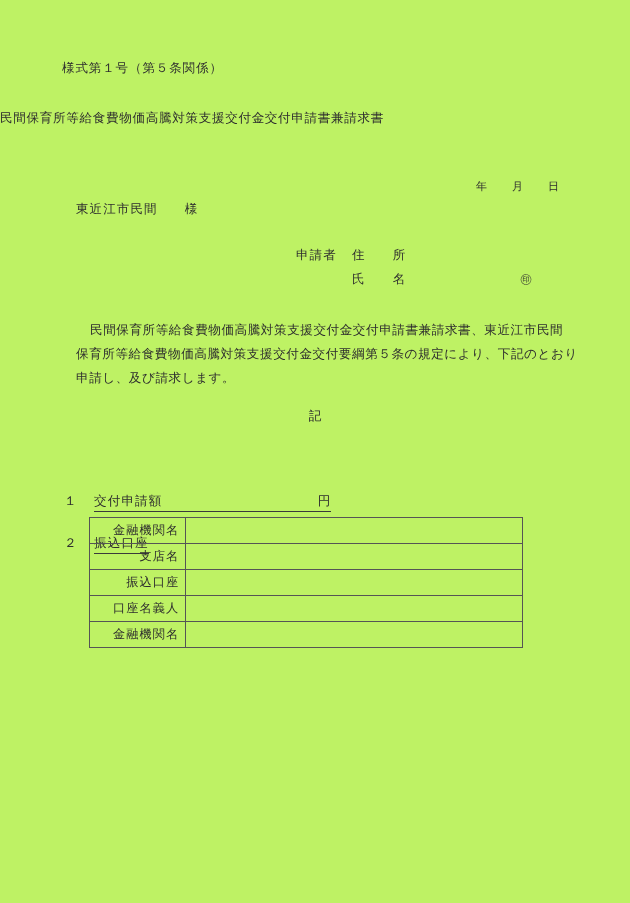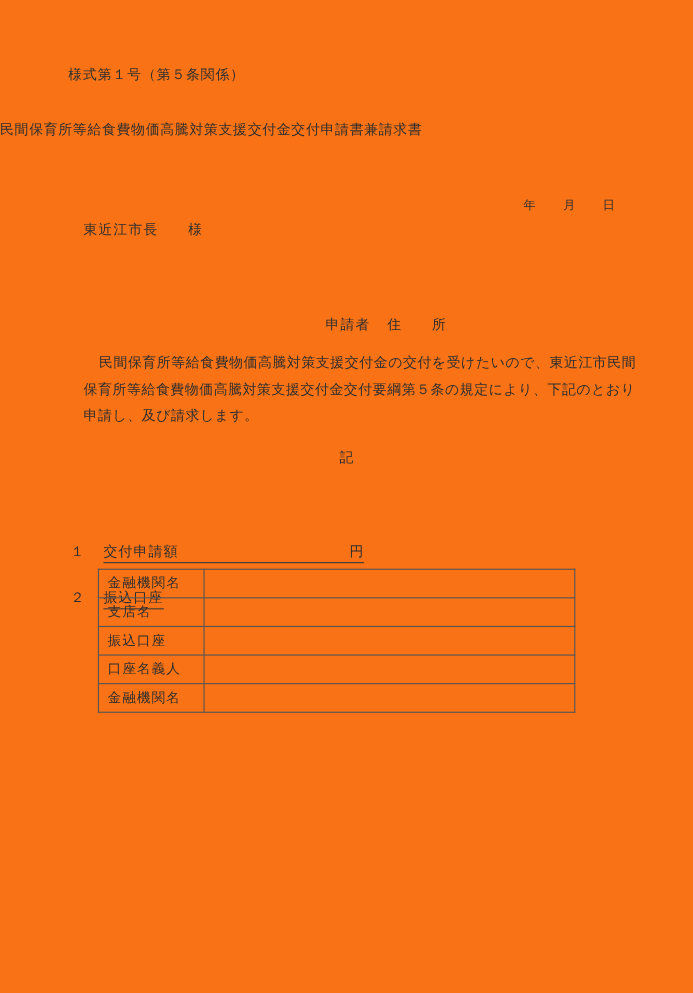--- a/index.html
+++ b/index.html
@@ -12,21 +12,21 @@
     width: 630px;
     height: 903px;
     position: relative;
     font-family: "DejaVu Serif", "Liberation Serif", serif;
     color: #2e2e2e;
     -webkit-font-smoothing: antialiased;
   }
   .page {
     position: absolute;
     inset: 0;
-    background: #f97316;
+    background: #bef264;
     overflow: hidden;
   }
 
   
   .form-code {
     position: absolute;
     left: 62px;
     top: 60px;
     font-size: 12.5px;
     letter-spacing: 0.9px;
@@ -61,21 +61,20 @@
   }
 
   
   .applicant {
     position: absolute;
     left: 296px;
     top: 247px;
     width: 240px;
     font-size: 12.5px;
     letter-spacing: 1.1px;
-    margin-top: 40px;
   }
   .applicant-row {
     display: flex;
     align-items: baseline;
     height: 24px;
     white-space: nowrap;
   }
   .applicant-label {
     width: 56px;
     flex: 0 0 56px;
@@ -155,52 +154,59 @@
     width: 434px;
     border-collapse: collapse;
     font-size: 12.2px;
     letter-spacing: 1.1px;
   }
   .bank-table td {
     border: 1px solid #555555;
     height: 22px;
     padding: 1px 6px 2px 8px;
     vertical-align: middle;
+    text-align: right;
   }
   .bank-table td.label-cell {
     width: 82px;
     white-space: nowrap;
   }
   .bank-table td.value-cell {
     width: 336px;
   }
 </style>
 </head>
 <body>
 
 <div class="page">
 
   <div class="form-code">様式第１号（第５条関係）</div>
 
   <div class="doc-title">民間保育所等給食費物価高騰対策支援交付金交付申請書兼請求書</div>
 
   <div class="date-line">年　　月　　日</div>
 
-  <div class="addressee">東近江市長　　様</div>
+  <div class="addressee">東近江市民間　　様</div>
 
   <div class="applicant">
     <div class="applicant-row">
       <span class="applicant-label">申請者</span>
       <span class="applicant-field">住　　所</span>
       <span class="applicant-spacer"></span>
     </div>
+    <div class="applicant-row">
+      <span class="applicant-label"></span>
+      <span class="applicant-field">氏　　名</span>
+      <span class="applicant-spacer"></span>
+      <span class="seal-mark">㊞</span>
+    </div>
   </div>
 
   <div class="body-text">
-    <p class="indent">民間保育所等給食費物価高騰対策支援交付金の交付を受けたいので、東近江市民間</p>
+    <p class="indent">民間保育所等給食費物価高騰対策支援交付金交付申請書兼請求書、東近江市民間</p>
     <p>保育所等給食費物価高騰対策支援交付金交付要綱第５条の規定により、下記のとおり</p>
     <p>申請し、及び請求します。</p>
   </div>
 
   <div class="ki-mark">記</div>
 
   <div class="item item-1">
     <span class="item-number">１</span>
     <span class="item-underlined">
       <span>交付申請額</span>

